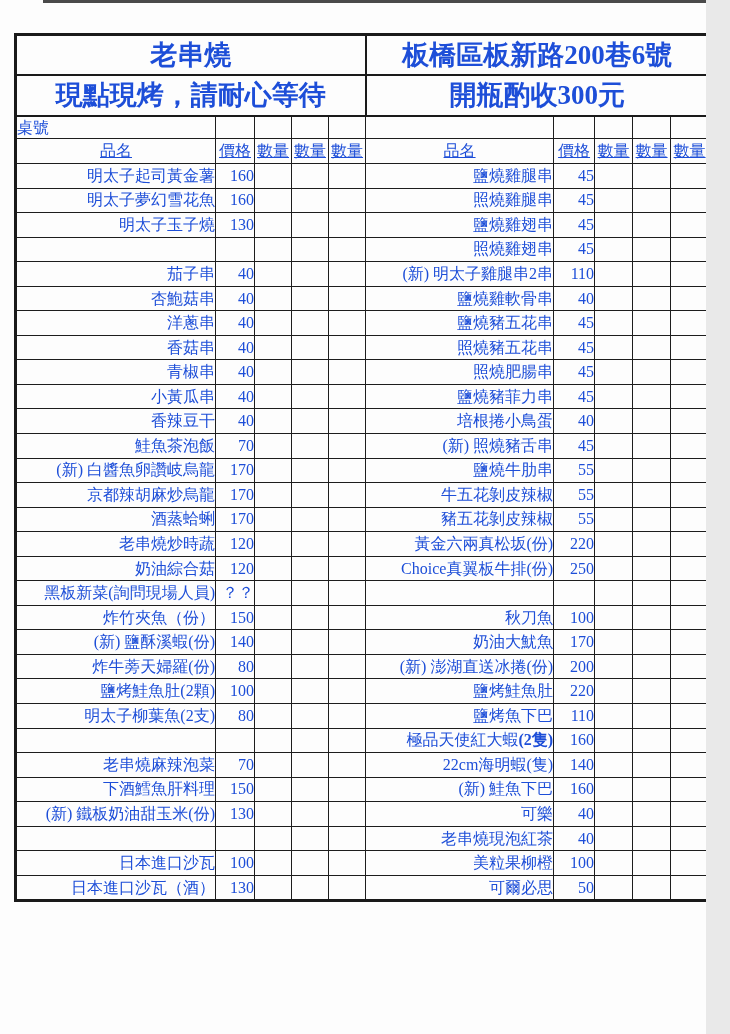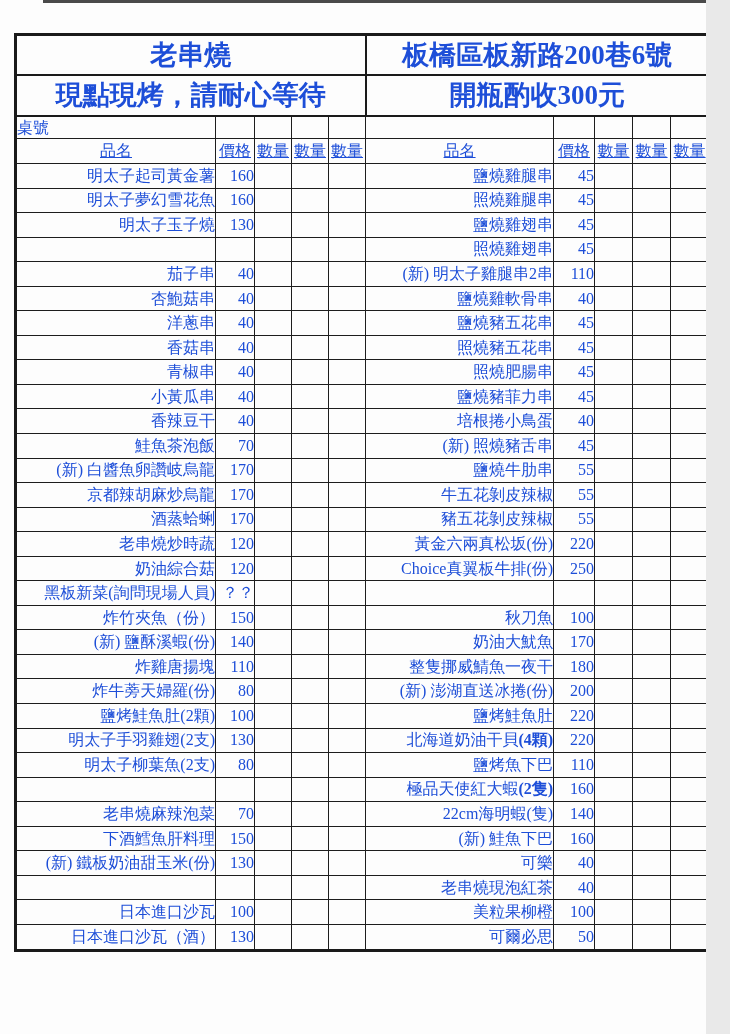--- a/index.html
+++ b/index.html
@@ -349,62 +349,38 @@
           <td class="c-qty"></td>
           <td class="c-qty"></td>
           <td class="c-qty"></td>
           <td class="c-name"><span>奶油大魷魚</span><span class="bold-part"></span></td>
           <td class="c-price">170</td>
           <td class="c-qty"></td>
           <td class="c-qty"></td>
           <td class="c-qty"></td>
         </tr>
         <tr class="data-row">
-          <td class="c-name"><span>炸雞唐揚塊</span><span class="bold-part"></span></td>
-          <td class="c-price">110</td>
-          <td class="c-qty"></td>
-          <td class="c-qty"></td>
-          <td class="c-qty"></td>
-          <td class="c-name"><span>整隻挪威鯖魚一夜干</span><span class="bold-part"></span></td>
-          <td class="c-price">180</td>
-          <td class="c-qty"></td>
-          <td class="c-qty"></td>
-          <td class="c-qty"></td>
-        </tr>
-        <tr class="data-row">
           <td class="c-name"><span>炸牛蒡天婦羅(份)</span><span class="bold-part"></span></td>
           <td class="c-price">80</td>
           <td class="c-qty"></td>
           <td class="c-qty"></td>
           <td class="c-qty"></td>
           <td class="c-name"><span>(新) 澎湖直送冰捲(份)</span><span class="bold-part"></span></td>
           <td class="c-price">200</td>
           <td class="c-qty"></td>
           <td class="c-qty"></td>
           <td class="c-qty"></td>
         </tr>
         <tr class="data-row">
           <td class="c-name"><span>鹽烤鮭魚肚(2顆)</span><span class="bold-part"></span></td>
           <td class="c-price">100</td>
           <td class="c-qty"></td>
           <td class="c-qty"></td>
           <td class="c-qty"></td>
           <td class="c-name"><span>鹽烤鮭魚肚</span><span class="bold-part"></span></td>
-          <td class="c-price">220</td>
-          <td class="c-qty"></td>
-          <td class="c-qty"></td>
-          <td class="c-qty"></td>
-        </tr>
-        <tr class="data-row">
-          <td class="c-name"><span>明太子手羽雞翅(2支)</span><span class="bold-part"></span></td>
-          <td class="c-price">130</td>
-          <td class="c-qty"></td>
-          <td class="c-qty"></td>
-          <td class="c-qty"></td>
-          <td class="c-name"><span>北海道奶油干貝</span><span class="bold-part">(4顆)</span></td>
           <td class="c-price">220</td>
           <td class="c-qty"></td>
           <td class="c-qty"></td>
           <td class="c-qty"></td>
         </tr>
         <tr class="data-row">
           <td class="c-name"><span>明太子柳葉魚(2支)</span><span class="bold-part"></span></td>
           <td class="c-price">80</td>
           <td class="c-qty"></td>
           <td class="c-qty"></td>

